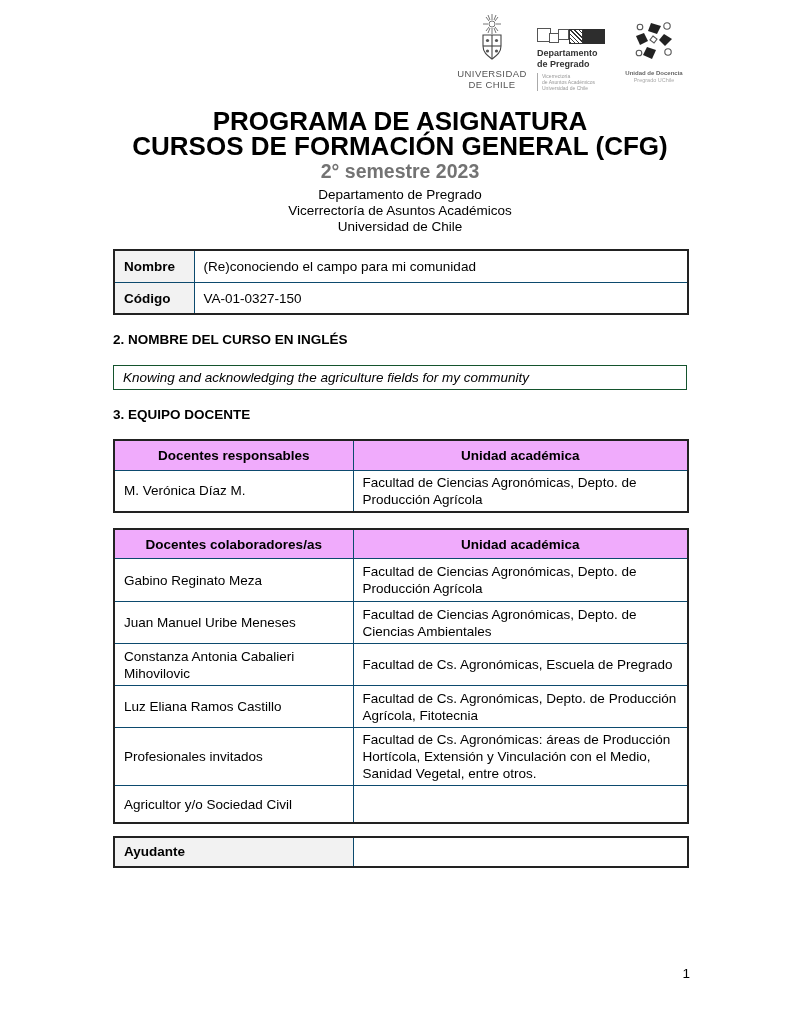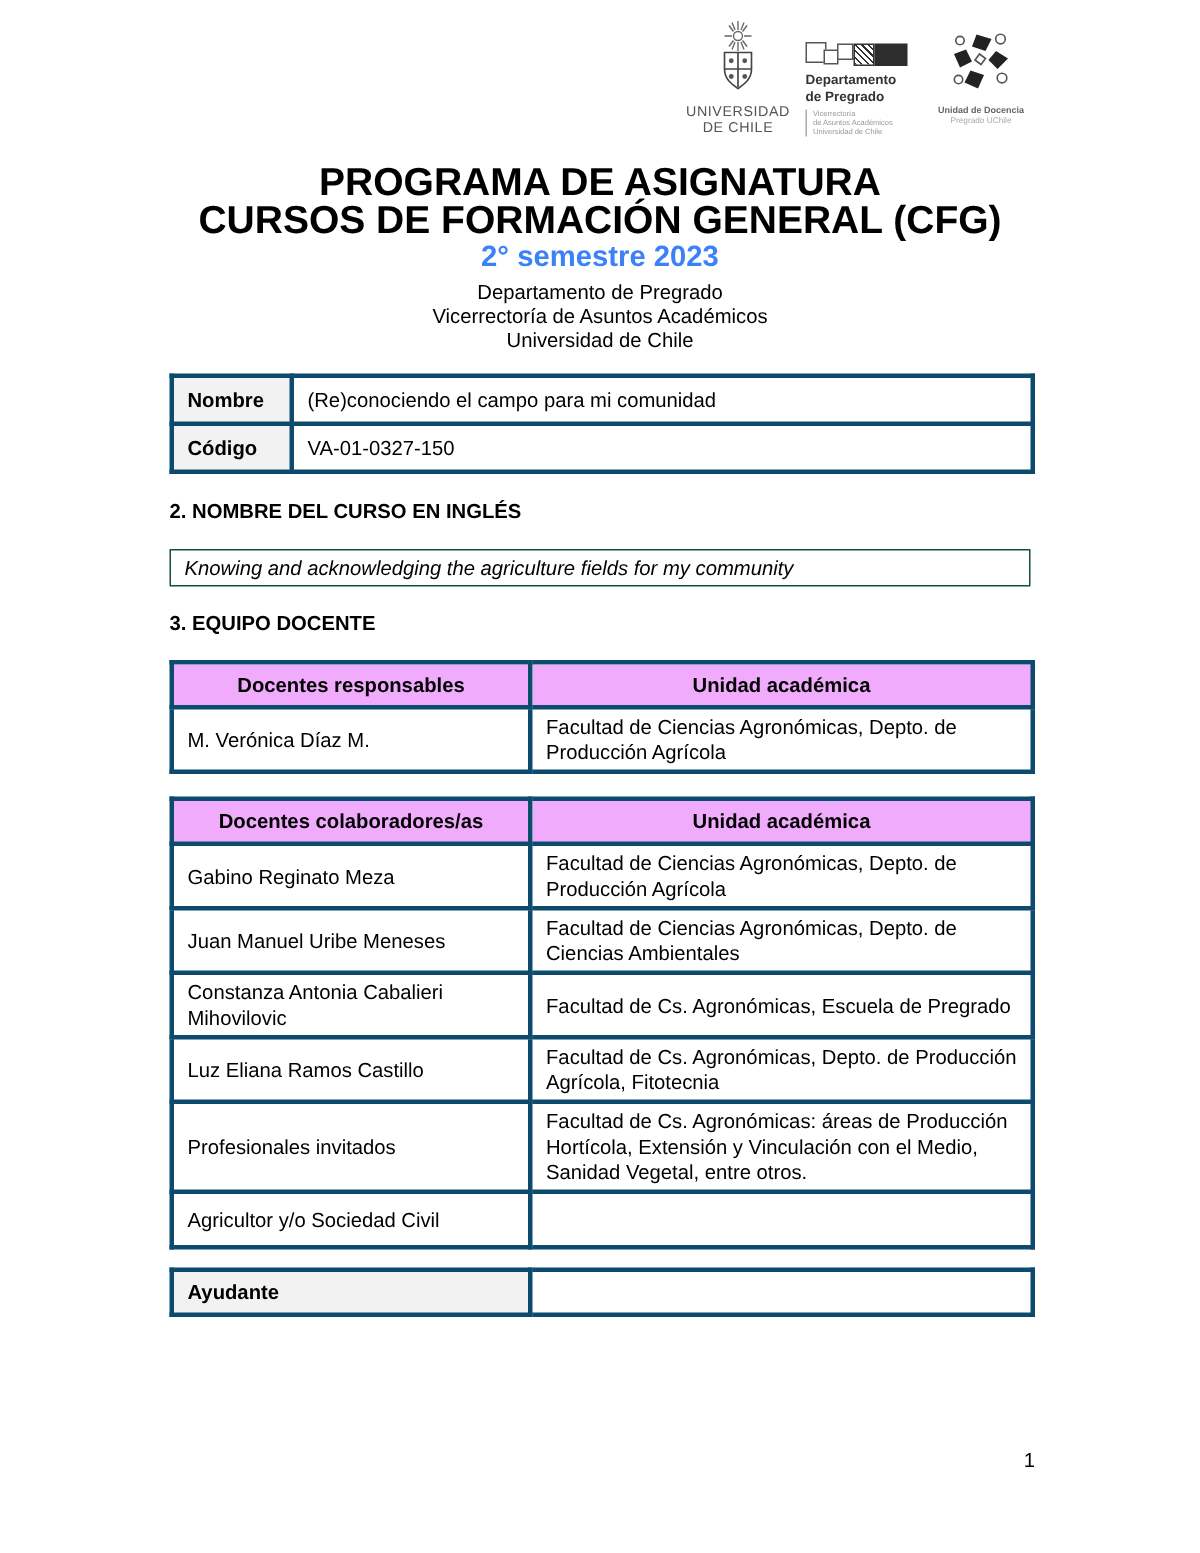--- a/index.html
+++ b/index.html
@@ -24,33 +24,33 @@
   .dp-title{font-size:9px;font-weight:bold;color:#333;line-height:10.5px;margin-top:4px;}
   .dp-sub{margin-top:4px;border-left:1px solid #aaa;padding-left:4px;
     font-size:5px;line-height:6px;color:#999;}
   .logo-ud{width:62px;margin-left:12px;padding-top:6px;text-align:center;}
   .ud-text1{font-size:6px;line-height:7px;color:#666;font-weight:bold;margin-top:3px;}
   .ud-text2{font-size:5.5px;line-height:7px;color:#aaa;}
 
   
   .title-block{padding-top:109px;text-align:center;}
   .title-line{font-size:26px;font-weight:bold;line-height:25px;}
-  .semester{font-size:19.5px;font-weight:bold;line-height:25px;color:#3b82f6;}
+  .semester{font-size:19.5px;font-weight:bold;line-height:25px;color:#737373;}
   .subline{font-size:13.5px;line-height:15.8px;}
   .sub-block{margin-top:3px;}
 
   
   .sec-heading{font-size:13.5px;font-weight:bold;line-height:16px;}
   .h-s1{margin-top:17px;}
   .h-s2{margin-top:17px;}
   .h-s3{margin-top:17px;}
 
   table{border-collapse:collapse;width:574px;table-layout:fixed;}
   table{border:2px solid #222;}
-  td,th{border:3px solid #0c4a6e;font-size:13.5px;line-height:17px;
+  td,th{border:1px solid #0c4a6e;font-size:13.5px;line-height:17px;
     padding:3px 9px;vertical-align:middle;text-align:left;overflow:hidden;}
   th{font-weight:bold;text-align:center;background:#f0abfc;}
   .label-cell{font-weight:bold;background:#f2f2f2;}
   .t1{margin-top:15px;}
   .t1 tr{height:32px;}
   .box2{margin-top:17px;border:1px solid #14532d;padding:3px 9px;
     font-size:13.5px;line-height:17px;font-style:italic;}
   .t2{margin-top:16px;}
   .t3{margin-top:15px;}
   .t4{margin-top:12px;}

